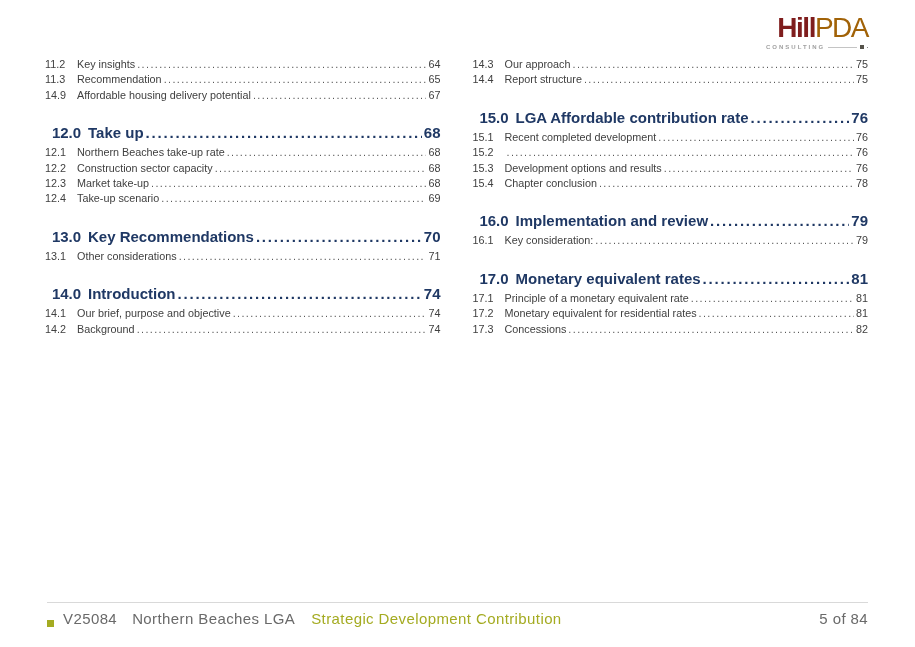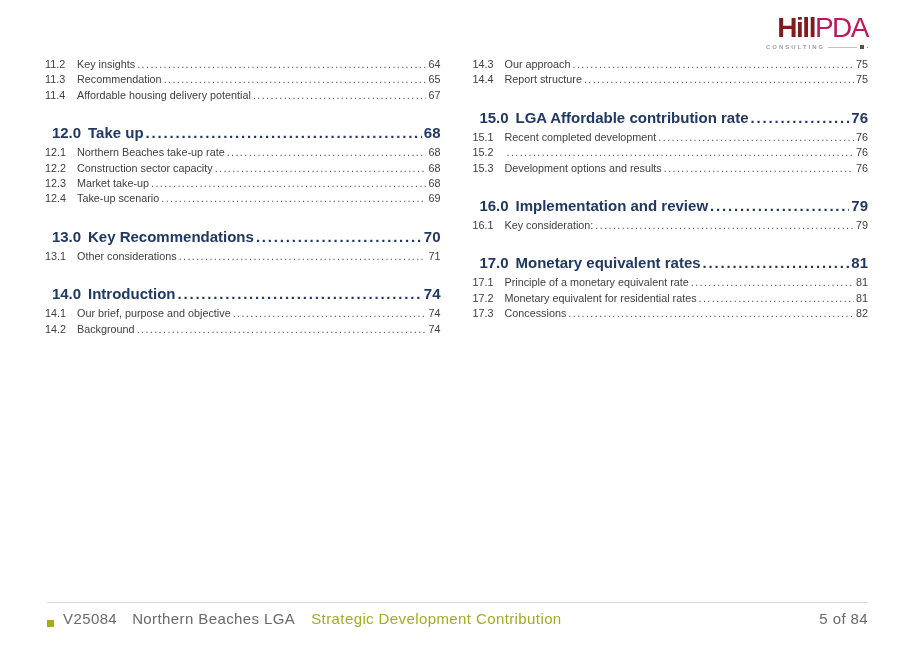--- a/index.html
+++ b/index.html
@@ -3,21 +3,21 @@
 <meta charset="utf-8">
 <style>
   * { margin:0; padding:0; box-sizing:border-box; }
   html,body { width:915px; height:647px; background:#ffffff; overflow:hidden; }
   body { font-family:"Liberation Sans", sans-serif; position:relative; }
 
   
   .logo-block { position:absolute; top:13px; right:47px; width:102px; }
   .logo-text { font-size:28px; line-height:30px; letter-spacing:-1.5px; white-space:nowrap; text-align:right; }
   .logo-hill { font-weight:800; color:#7f1d1d; }
-  .logo-pda  { font-weight:400; color:#be185d;text-align:center; }
+  .logo-pda  { font-weight:400; color:#a16207;text-align:center; }
   .logo-tagline { display:flex; align-items:center; margin-top:1px; }
   .tagline-text { font-size:6px; letter-spacing:2px; color:#a0a0a0; font-weight:700; white-space:nowrap; }
   .tagline-line { flex:1 1 auto; border-top:1px solid #c4c4c4; margin:0 3px; }
   .tagline-square { width:4px; height:4px; background:#55534a; flex:0 0 auto; }
   .tagline-dot { width:1px; height:1px; background:#8a8a8a; margin-left:3px; flex:0 0 auto; }
 
   
   .toc { position:absolute; top:57px; left:45px; width:823px; display:flex; gap:32px; }
   .toc-col { flex:1 1 0; min-width:0; }
 
@@ -66,21 +66,21 @@
     <span class="leader"></span>
     <span class="page-num">64</span>
   </div>
       <div class="row sub-row">
     <span class="sub-num">11.3</span>
     <span class="title">Recommendation</span>
     <span class="leader"></span>
     <span class="page-num">65</span>
   </div>
       <div class="row sub-row">
-    <span class="sub-num">11.4</span>
+    <span class="sub-num">14.9</span>
     <span class="title">Affordable housing delivery potential</span>
     <span class="leader"></span>
     <span class="page-num">67</span>
   </div>
       <div class="row heading-row">
     <span class="heading-num">12.0</span>
     <span class="title">Take up</span>
     <span class="leader"></span>
     <span class="page-num">68</span>
   </div>
@@ -167,20 +167,26 @@
       <div class="row sub-row">
     <span class="sub-num">15.2</span>
     <span class="leader"></span>
     <span class="page-num">76</span>
   </div>
       <div class="row sub-row">
     <span class="sub-num">15.3</span>
     <span class="title">Development options and results</span>
     <span class="leader"></span>
     <span class="page-num">76</span>
+  </div>
+      <div class="row sub-row">
+    <span class="sub-num">15.4</span>
+    <span class="title">Chapter conclusion</span>
+    <span class="leader"></span>
+    <span class="page-num">78</span>
   </div>
       <div class="row heading-row">
     <span class="heading-num">16.0</span>
     <span class="title">Implementation and review</span>
     <span class="leader"></span>
     <span class="page-num">79</span>
   </div>
       <div class="row sub-row">
     <span class="sub-num">16.1</span>
     <span class="title">Key consideration:</span>

